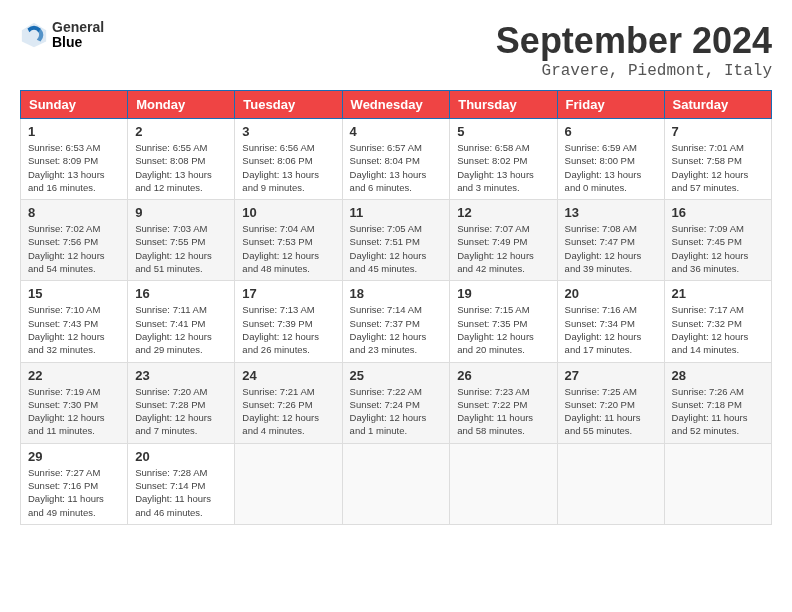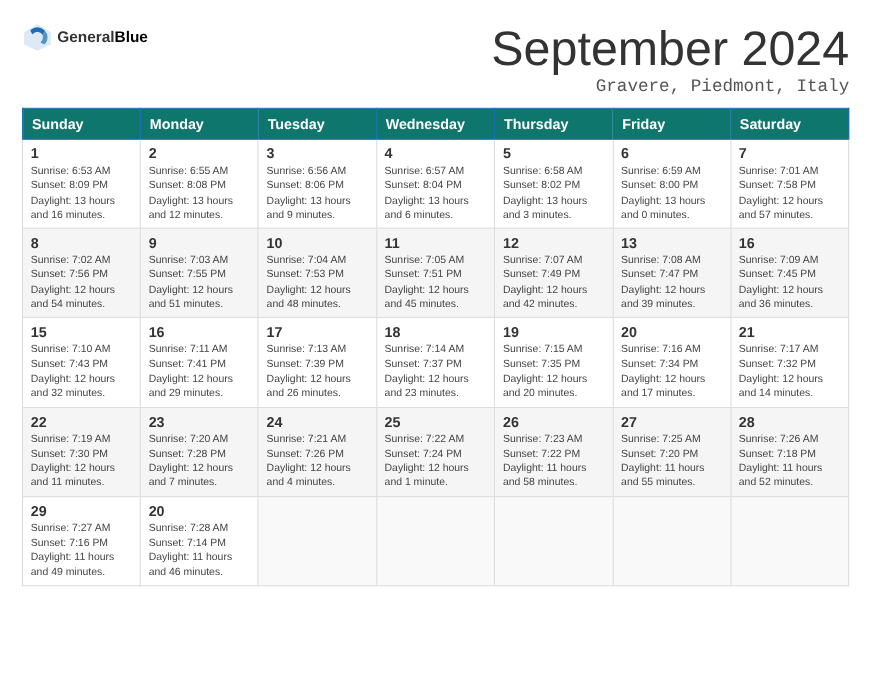--- a/index.html
+++ b/index.html
@@ -16,57 +16,57 @@
       align-items: flex-start;
       margin-bottom: 10px;
     }
     .logo {
       display: flex;
       align-items: center;
       gap: 4px;
     }
     .logo-text {
       display: flex;
-      flex-direction: row;
+      flex-direction: column;
       line-height: 1.1;
     }
     .logo-general {
       font-size: 14px;
       font-weight: bold;
       color: #333;
     }
     .logo-blue {
       font-size: 14px;
       font-weight: bold;
       color: #000000;
     }
     .logo-icon {
       width: 28px;
       height: 28px;
     }
     .title-block {
       text-align: right;
     }
     .month-title {
-      font-size: 44px;
-      font-weight: normal;
+      font-size: 36px;
+      font-weight: bold;
       color: #333;
     }
     .location-subtitle {
       font-size: 16px;
       color: #555;
       font-family: Liberation Mono, monospace;
     }
     .calendar {
       width: 100%;
       border-collapse: collapse;
       border: 1px solid #ccc;
     }
     .calendar th {
-      background-color: #0f766e;
+      background-color: #ef4444;
       color: #fff;
       text-align: left;
       padding: 6px 8px;
       font-size: 13px;
       font-weight: bold;
       border: 1px solid #1a6db5;
     }
     .calendar td {
       vertical-align: top;
       padding: 5px 7px;

